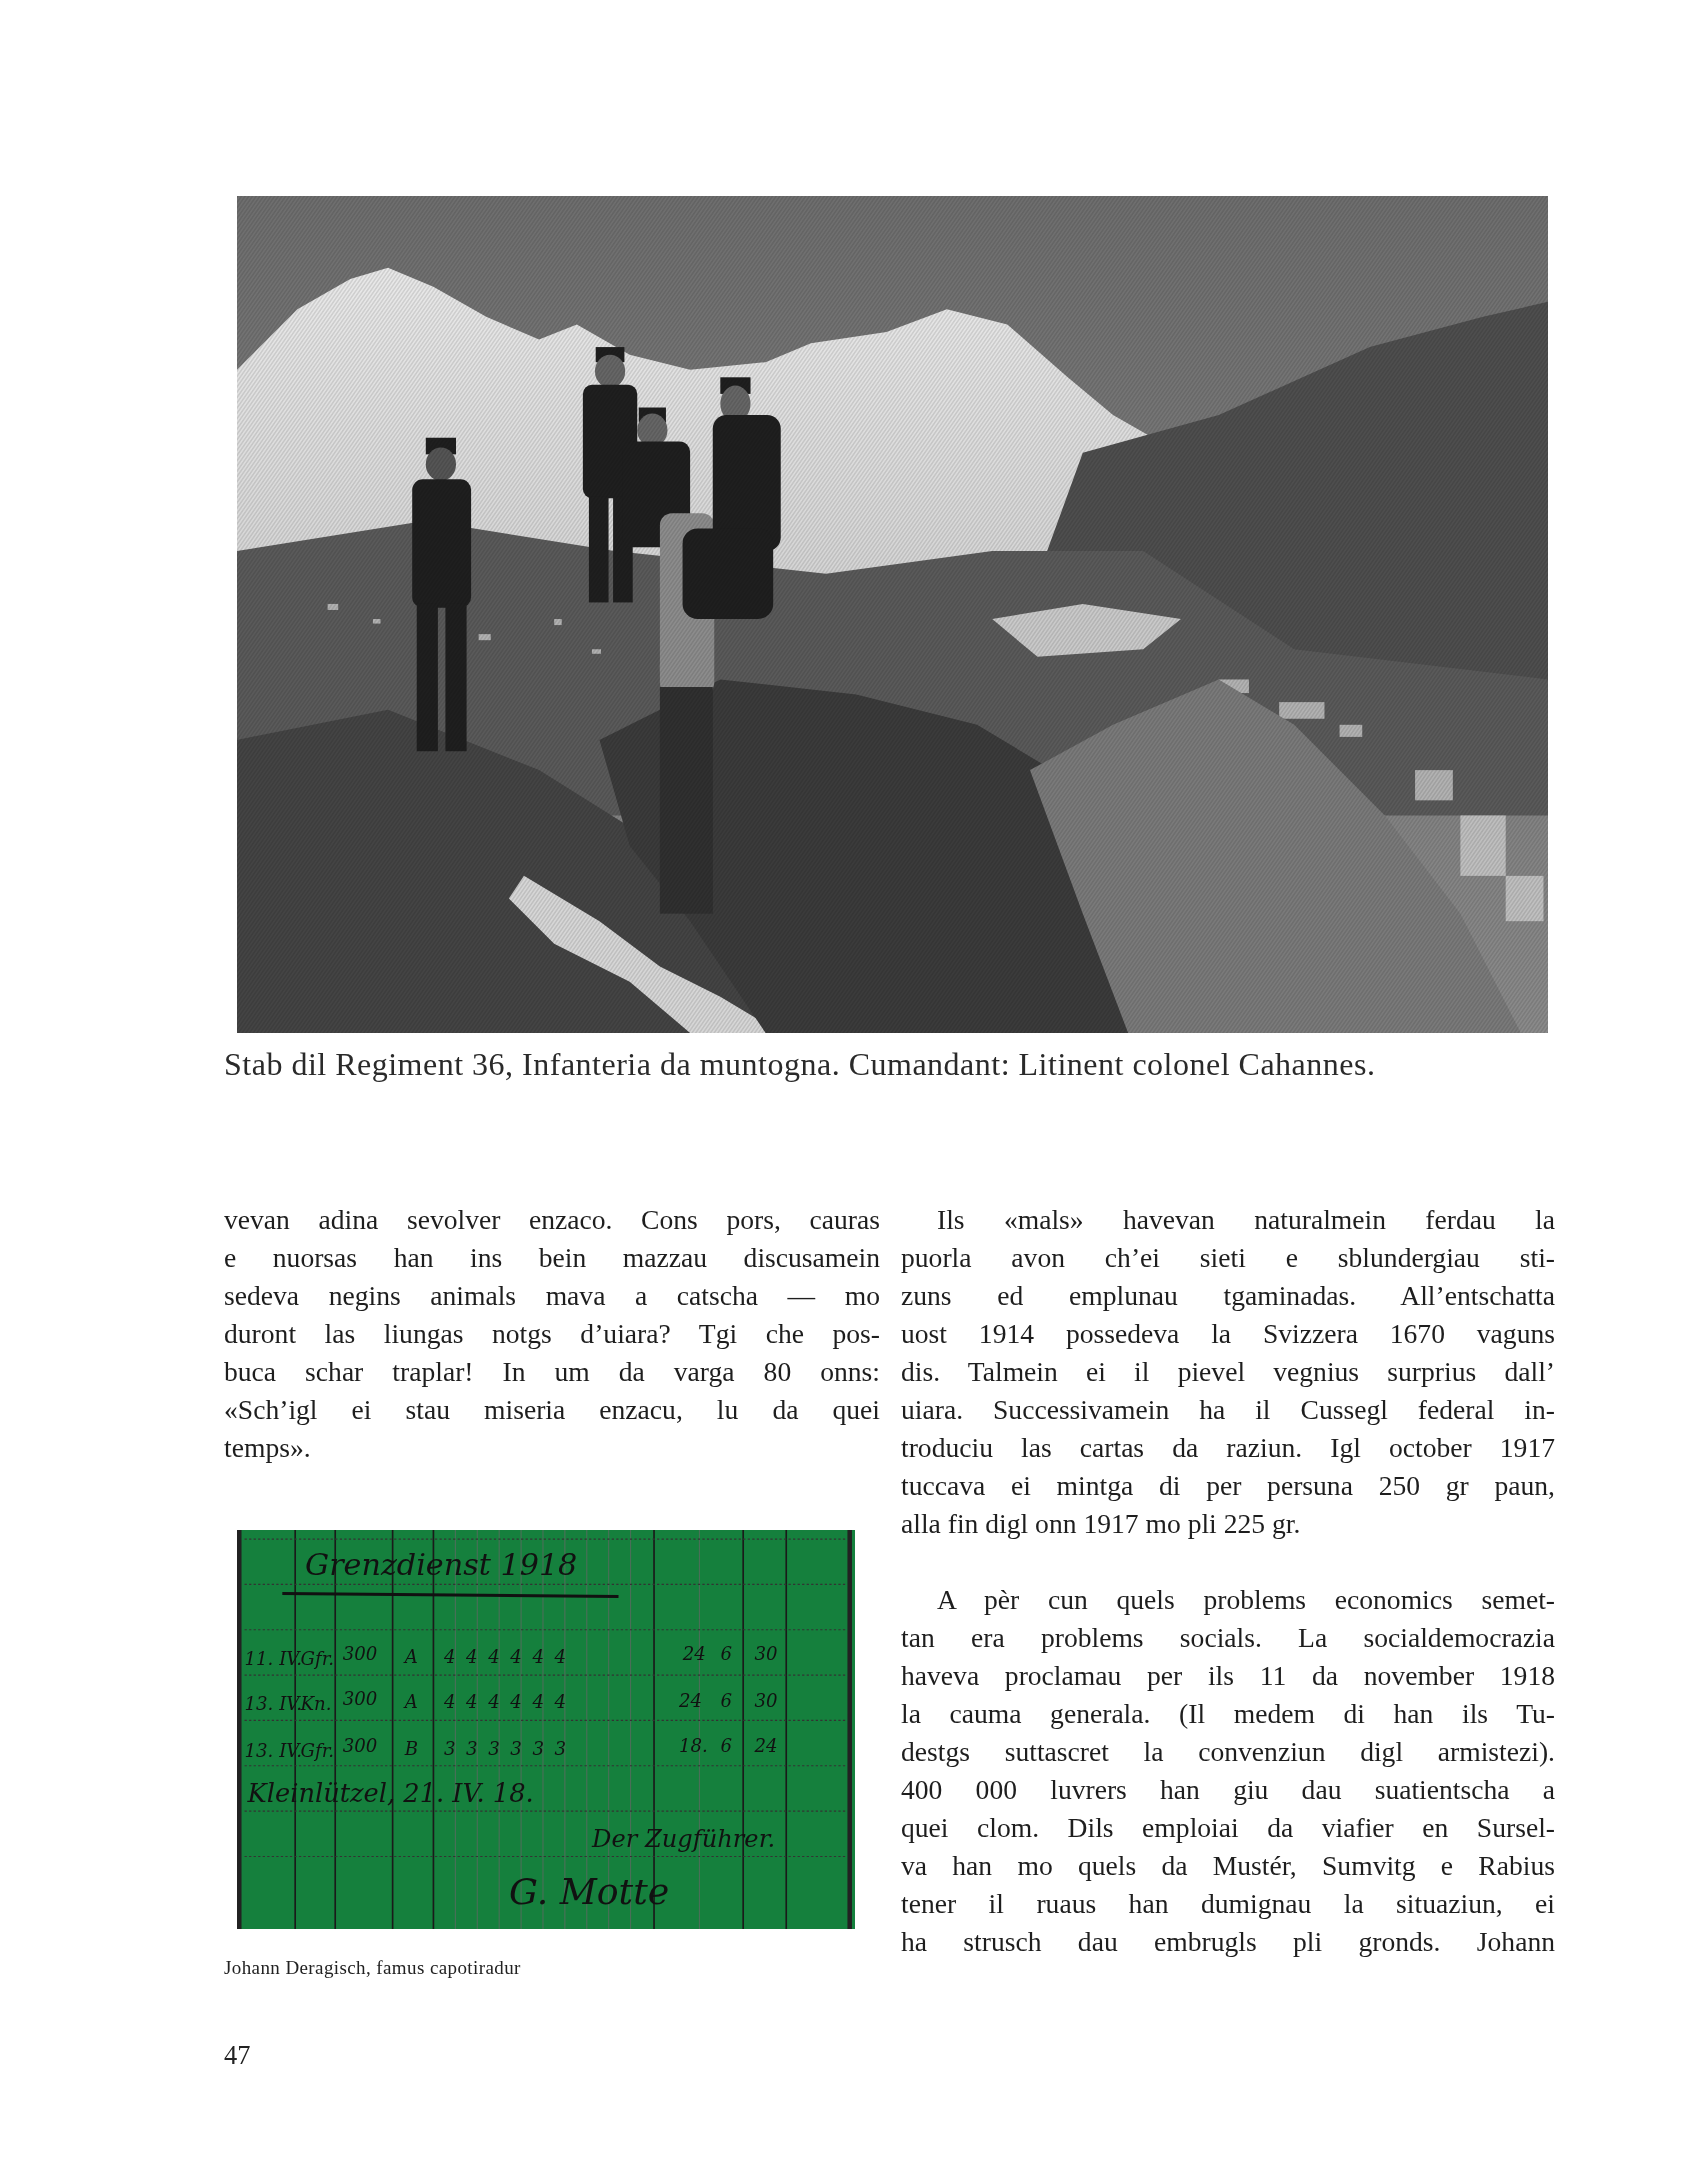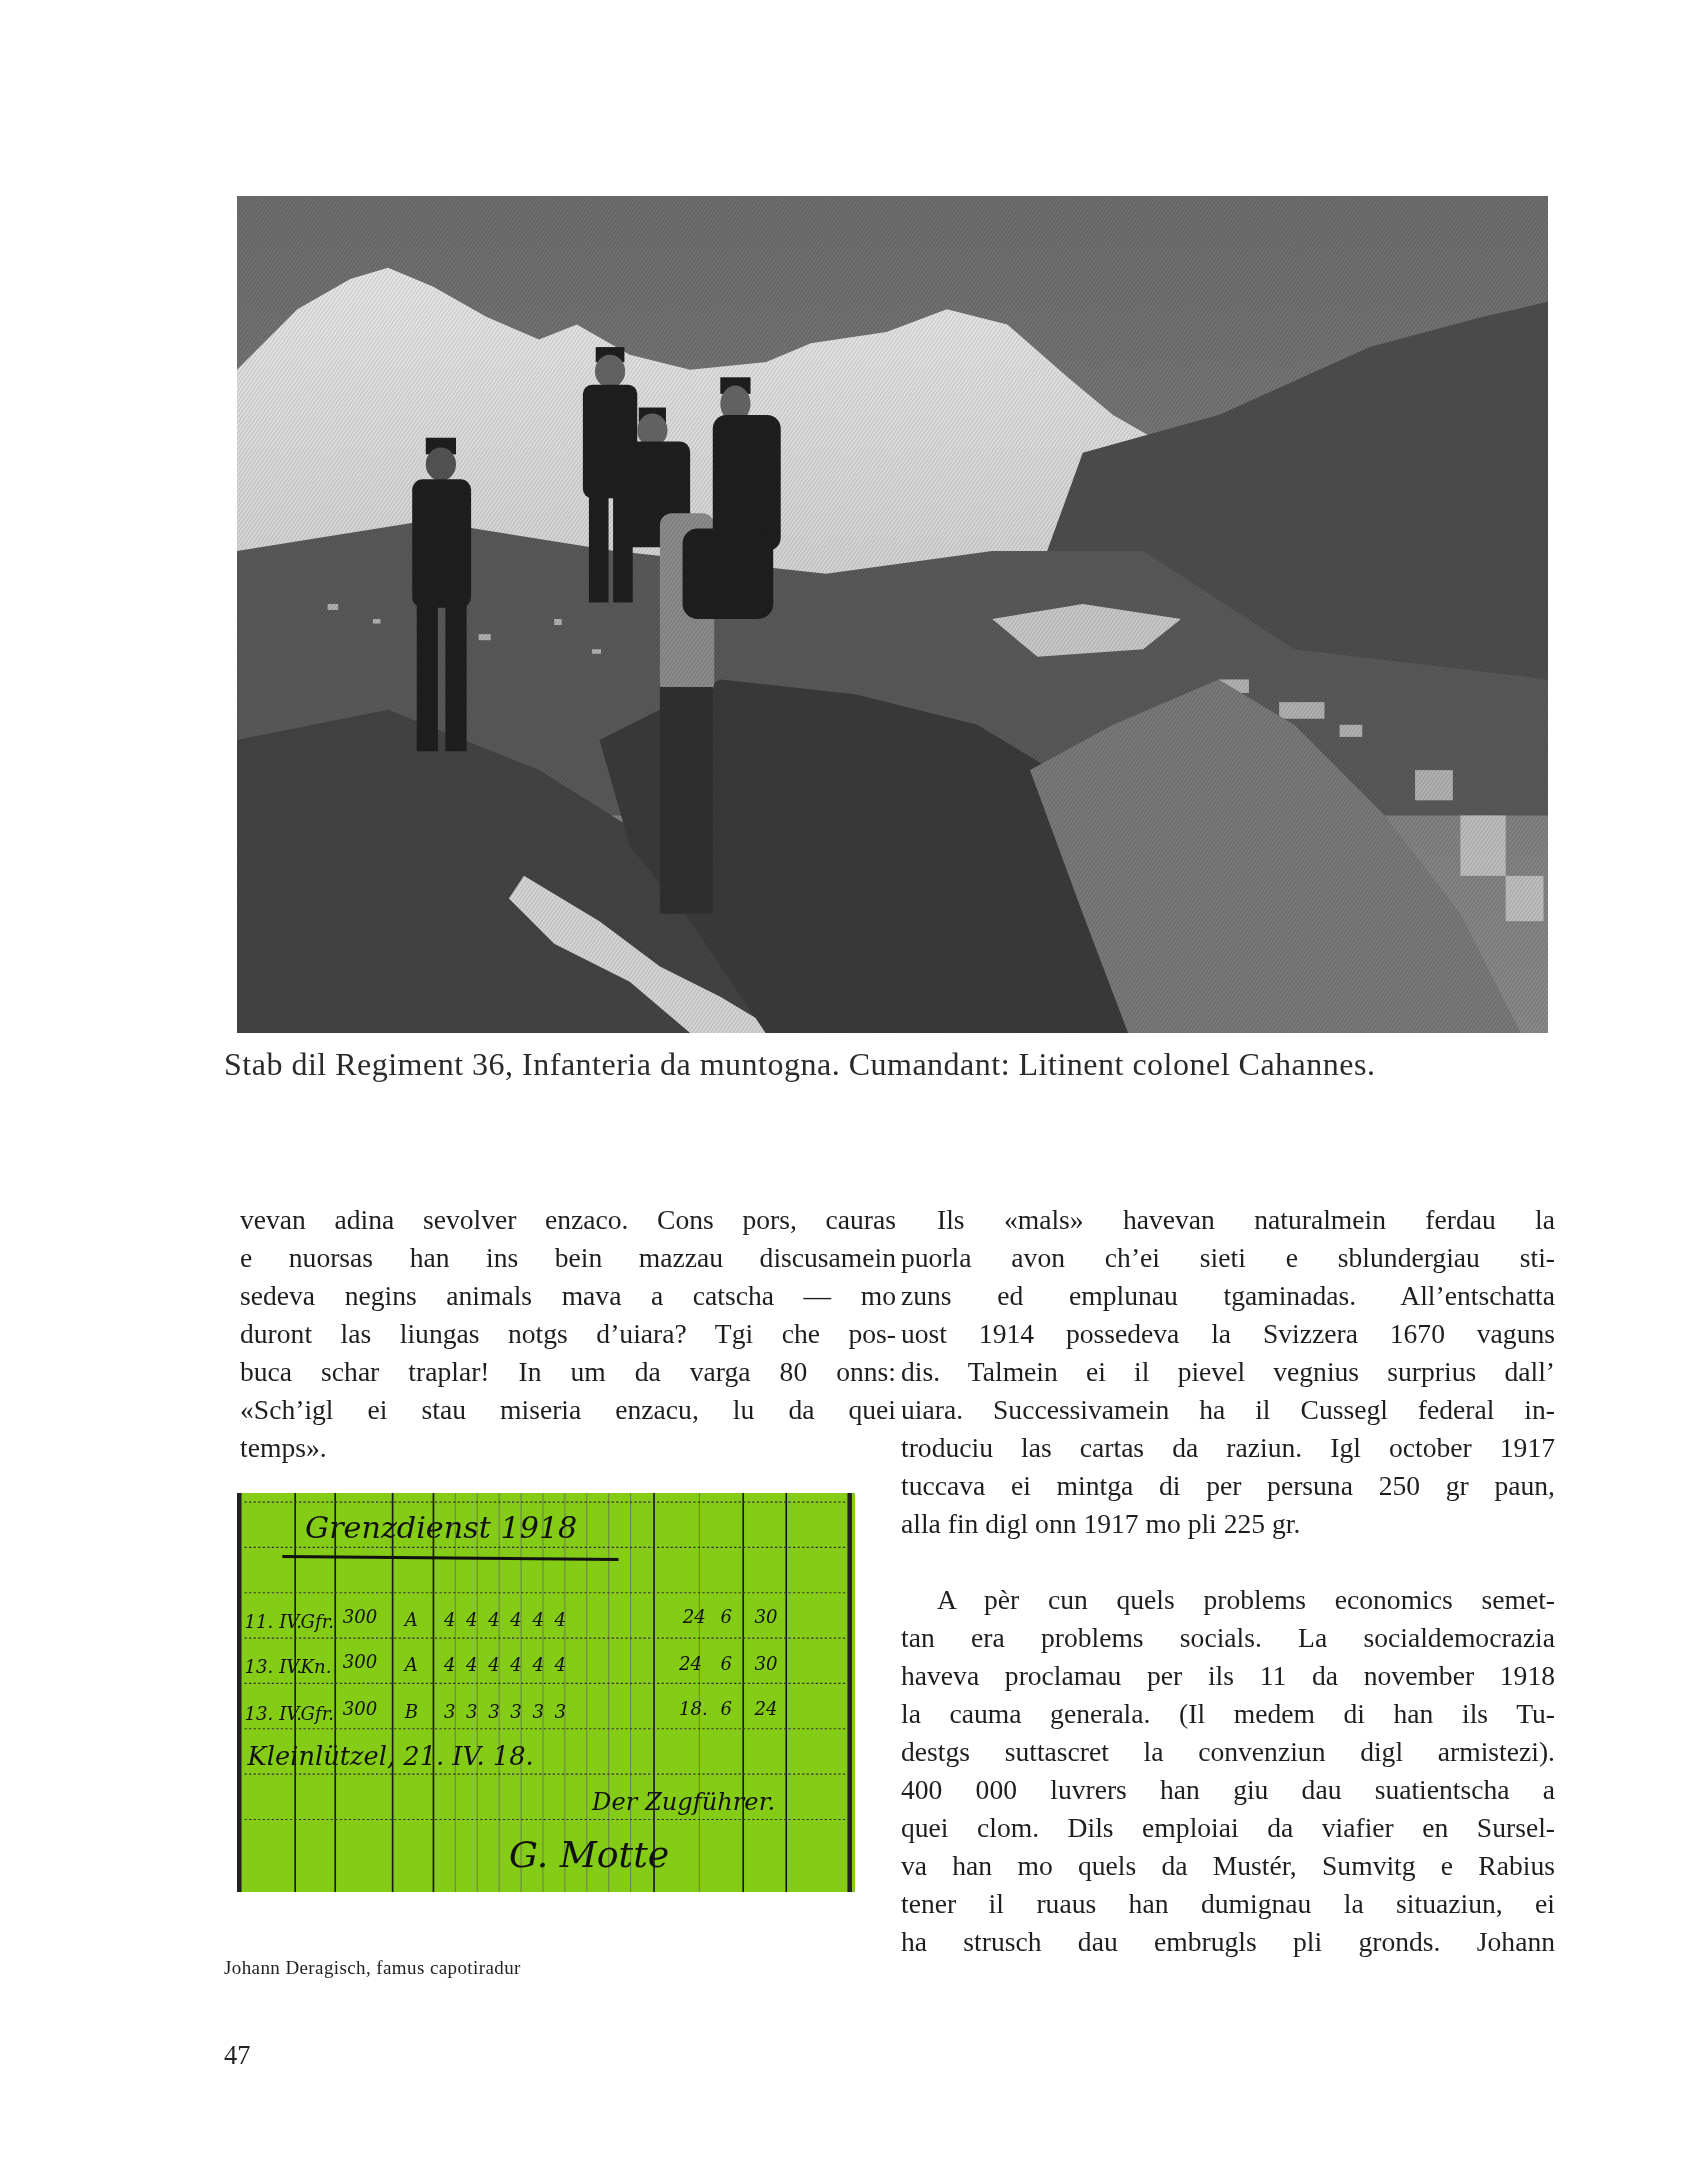--- a/index.html
+++ b/index.html
@@ -19,25 +19,25 @@
   }
   .col {
     position: absolute; top: 1201px; width: 656px;
     font-size: 27.6px; line-height: 38px; text-align: justify; color: #1e1e1e;
   }
   .col p { margin: 0; }
   .col .line { display: block; text-align: justify; text-align-last: justify; white-space: nowrap; height: 38px; }
   .col .line.last { text-align-last: left; }
   .col .line.indent { padding-left: 36px; }
   .col .gap { height: 38px; }
-  .col-left { left: 224px; margin-left: 16px; }
+  .col-left { left: 224px; }
   .col-right { left: 901px; width: 654px; }
   .ledger {
-    position: absolute; left: 237px; top: 1493px; width: 618px; height: 399px;
-    background: #84cc16; overflow: hidden;
+    position: absolute; left: 237px; top: 1530px; width: 618px; height: 399px;
+    background: #15803d; overflow: hidden;
   }
   .ledger svg { display: block; width: 100%; height: 100%; }
   .ledger-caption {
     position: absolute; left: 224px; top: 1957px;
     font-size: 19px; letter-spacing: 0.4px; color: #222;
   }
   .page-number {
     position: absolute; left: 224px; top: 2040px;
     font-size: 26.4px; color: #222;
   }

